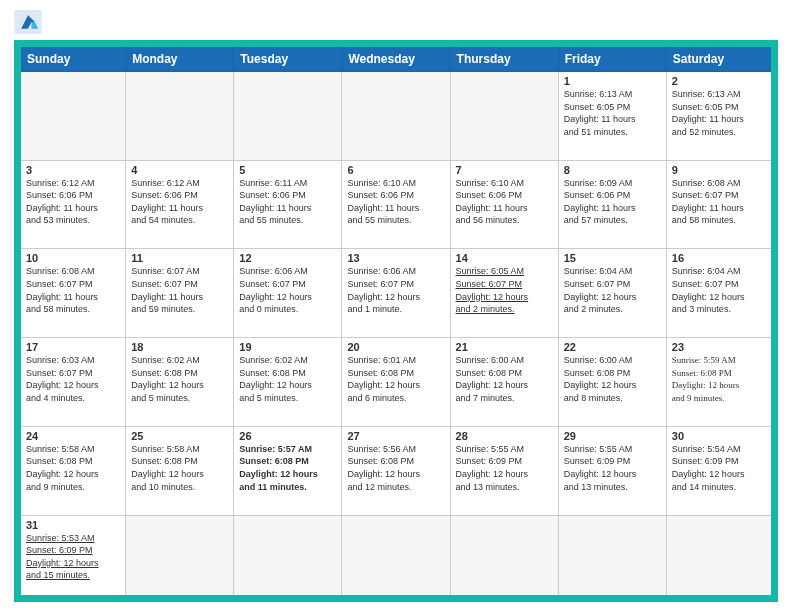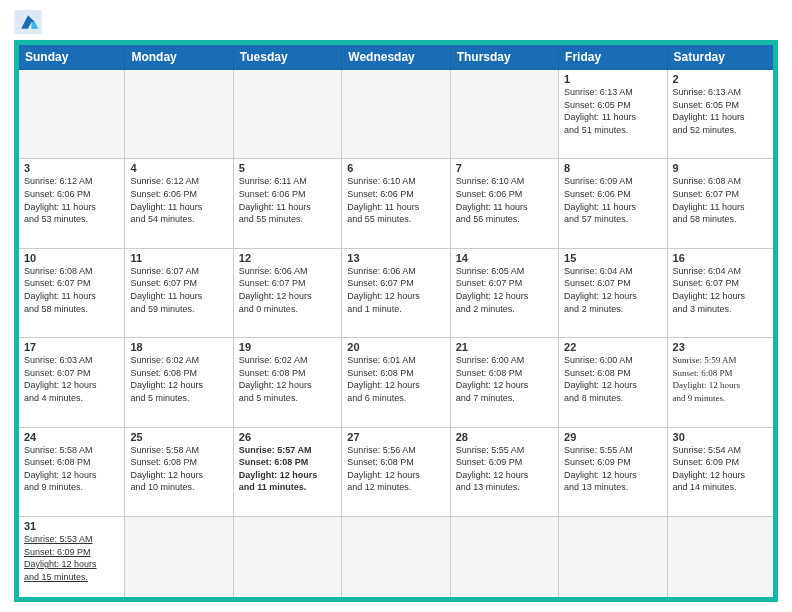--- a/index.html
+++ b/index.html
@@ -49,21 +49,21 @@
       font-weight: bold;
       color: #333;
       line-height: 1.1;
     }
     .subtitle {
       font-size: 13px;
       color: #555;
     }
     .calendar {
       flex: 1;
-      border: 5px solid #14b8a6;
+      border: 7px solid #14b8a6;
       border-collapse: collapse;
       width: 100%;
       table-layout: fixed;
     }
     .calendar th {
       background-color: #1a6db5;
       color: #fff;
       text-align: left;
       padding: 5px 6px;
       font-size: 12px;
@@ -228,21 +228,21 @@
           </td>
           <td>
             <span class="day-num">13</span>
             <div class="day-info" style="white-space: pre-line;">Sunrise: 6:06 AM
 Sunset: 6:07 PM
 Daylight: 12 hours
 and 1 minute.</div>
           </td>
           <td>
             <span class="day-num">14</span>
-            <div class="day-info" style="white-space: pre-line;">Sunrise: 6:05 AM
+            <div class="day-info" style="white-space: pre-line; text-decoration: underline;">Sunrise: 6:05 AM
 Sunset: 6:07 PM
 Daylight: 12 hours
 and 2 minutes.</div>
           </td>
           <td>
             <span class="day-num">15</span>
             <div class="day-info" style="white-space: pre-line;">Sunrise: 6:04 AM
 Sunset: 6:07 PM
 Daylight: 12 hours
 and 2 minutes.</div>

